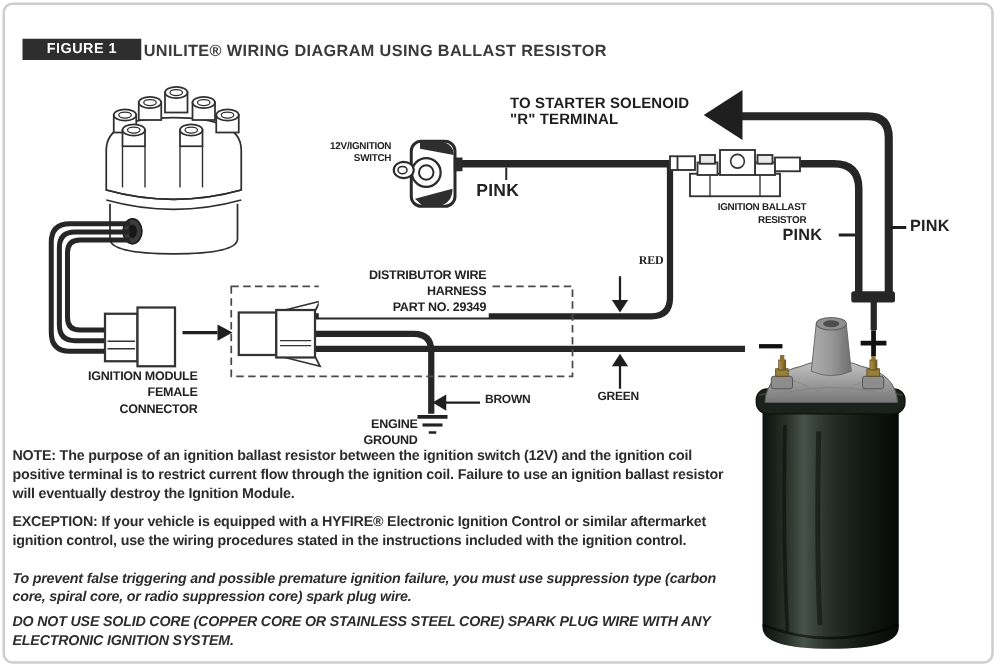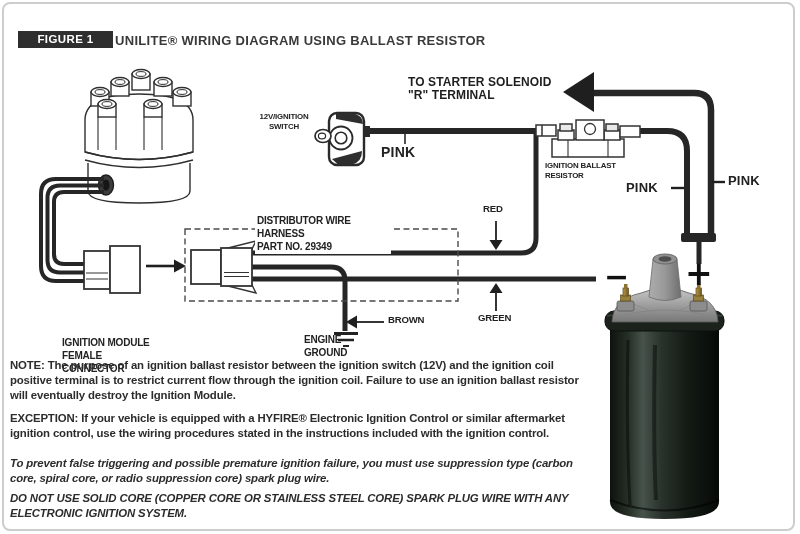--- a/index.html
+++ b/index.html
@@ -13,22 +13,22 @@
     border:2px solid #cdcdcd; border-radius:8px; pointer-events:none;
   }
   #diagram-svg { position:absolute; left:0; top:0; }
 
   .lbl { position:absolute; color:#222; font-weight:bold; letter-spacing:-0.2px; font-stretch:condensed; }
   .tiny  { font-size:7.9px;  line-height:1.3; }
   .small { font-size:10px;  line-height:1.3; }
   .med   { font-size:9.6px;  line-height:1.1; }
   .wire  { font-size:13px;   letter-spacing:0.2px; }
   .big   { font-size:12px; line-height:1.12; letter-spacing:0.1px; color:#1e1e1e; }
-  .ctr { text-align:left; }
-  .rt  { text-align:center; }
+  .ctr { text-align:right; }
+  .rt  { text-align:right; }
 
   #figure-tag {
     position:absolute; left:18px; top:31px; width:95px; height:17px;
     background:#2e2e2e; color:#fff; font-weight:bold; font-size:11.5px;
     text-align:center; line-height:17px; letter-spacing:0.4px;
   }
   #figure-title {
     position:absolute; left:115px; top:33px; font-weight:bold;
     font-size:13px; color:#3a3a3a; letter-spacing:0.3px;
   }
@@ -267,35 +267,35 @@
   <div class="lbl wire" style="left:381px; top:144px; font-size:14px;">PINK</div>
 
   <div class="lbl tiny ctr" style="left:545px; top:161px; width:100px;">
     <div>IGNITION BALLAST</div>
     <div>RESISTOR</div>
   </div>
 
   <div class="lbl wire" style="left:626px; top:180px;">PINK</div>
   <div class="lbl wire" style="left:728px; top:173px;">PINK</div>
 
-  <div class="lbl med" style="left:483px; top:204px;">RED</div>
+  <div class="lbl med" style="left:511px; top:204px;font-family:Liberation Serif, serif;">RED</div>
   <div class="lbl med" style="left:478px; top:313px;">GREEN</div>
   <div class="lbl med" style="left:388px; top:315px;">BROWN</div>
 
-  <div class="lbl small ctr" style="left:288px; top:333px; width:46px;margin-left:16px;">
+  <div class="lbl small ctr" style="left:288px; top:333px; width:46px;">
     <div>ENGINE</div>
     <div>GROUND</div>
   </div>
 
   <div id="harness-label" class="lbl small ctr" style="left:255px; top:213px; width:136px;">
     <div>DISTRIBUTOR WIRE HARNESS</div>
     <div>PART NO. 29349</div>
   </div>
 
-  <div class="lbl small ctr" style="left:62px; top:295px; width:96px;margin-top:41px;">
+  <div class="lbl small ctr" style="left:62px; top:295px; width:96px;">
     <div>IGNITION MODULE</div>
     <div>FEMALE CONNECTOR</div>
   </div>
 
   <div id="coil-minus" class="terminal-sign">−</div>
   <div id="coil-plus" class="terminal-sign">+</div>
 
   <div id="note-para" class="para">NOTE: The purpose of an ignition ballast resistor between the ignition switch (12V) and the ignition coil positive terminal is to restrict current flow through the ignition coil. Failure to use an ignition ballast resistor will eventually destroy the Ignition Module.</div>
   <div id="exception-para" class="para">EXCEPTION: If your vehicle is equipped with a HYFIRE® Electronic Ignition Control or similar aftermarket ignition control, use the wiring procedures stated in the instructions included with the ignition control.</div>
   <div id="warning-para" class="para italic">DO NOT USE SOLID CORE (COPPER CORE OR STAINLESS STEEL CORE) SPARK PLUG WIRE WITH ANY ELECTRONIC IGNITION SYSTEM.</div>

